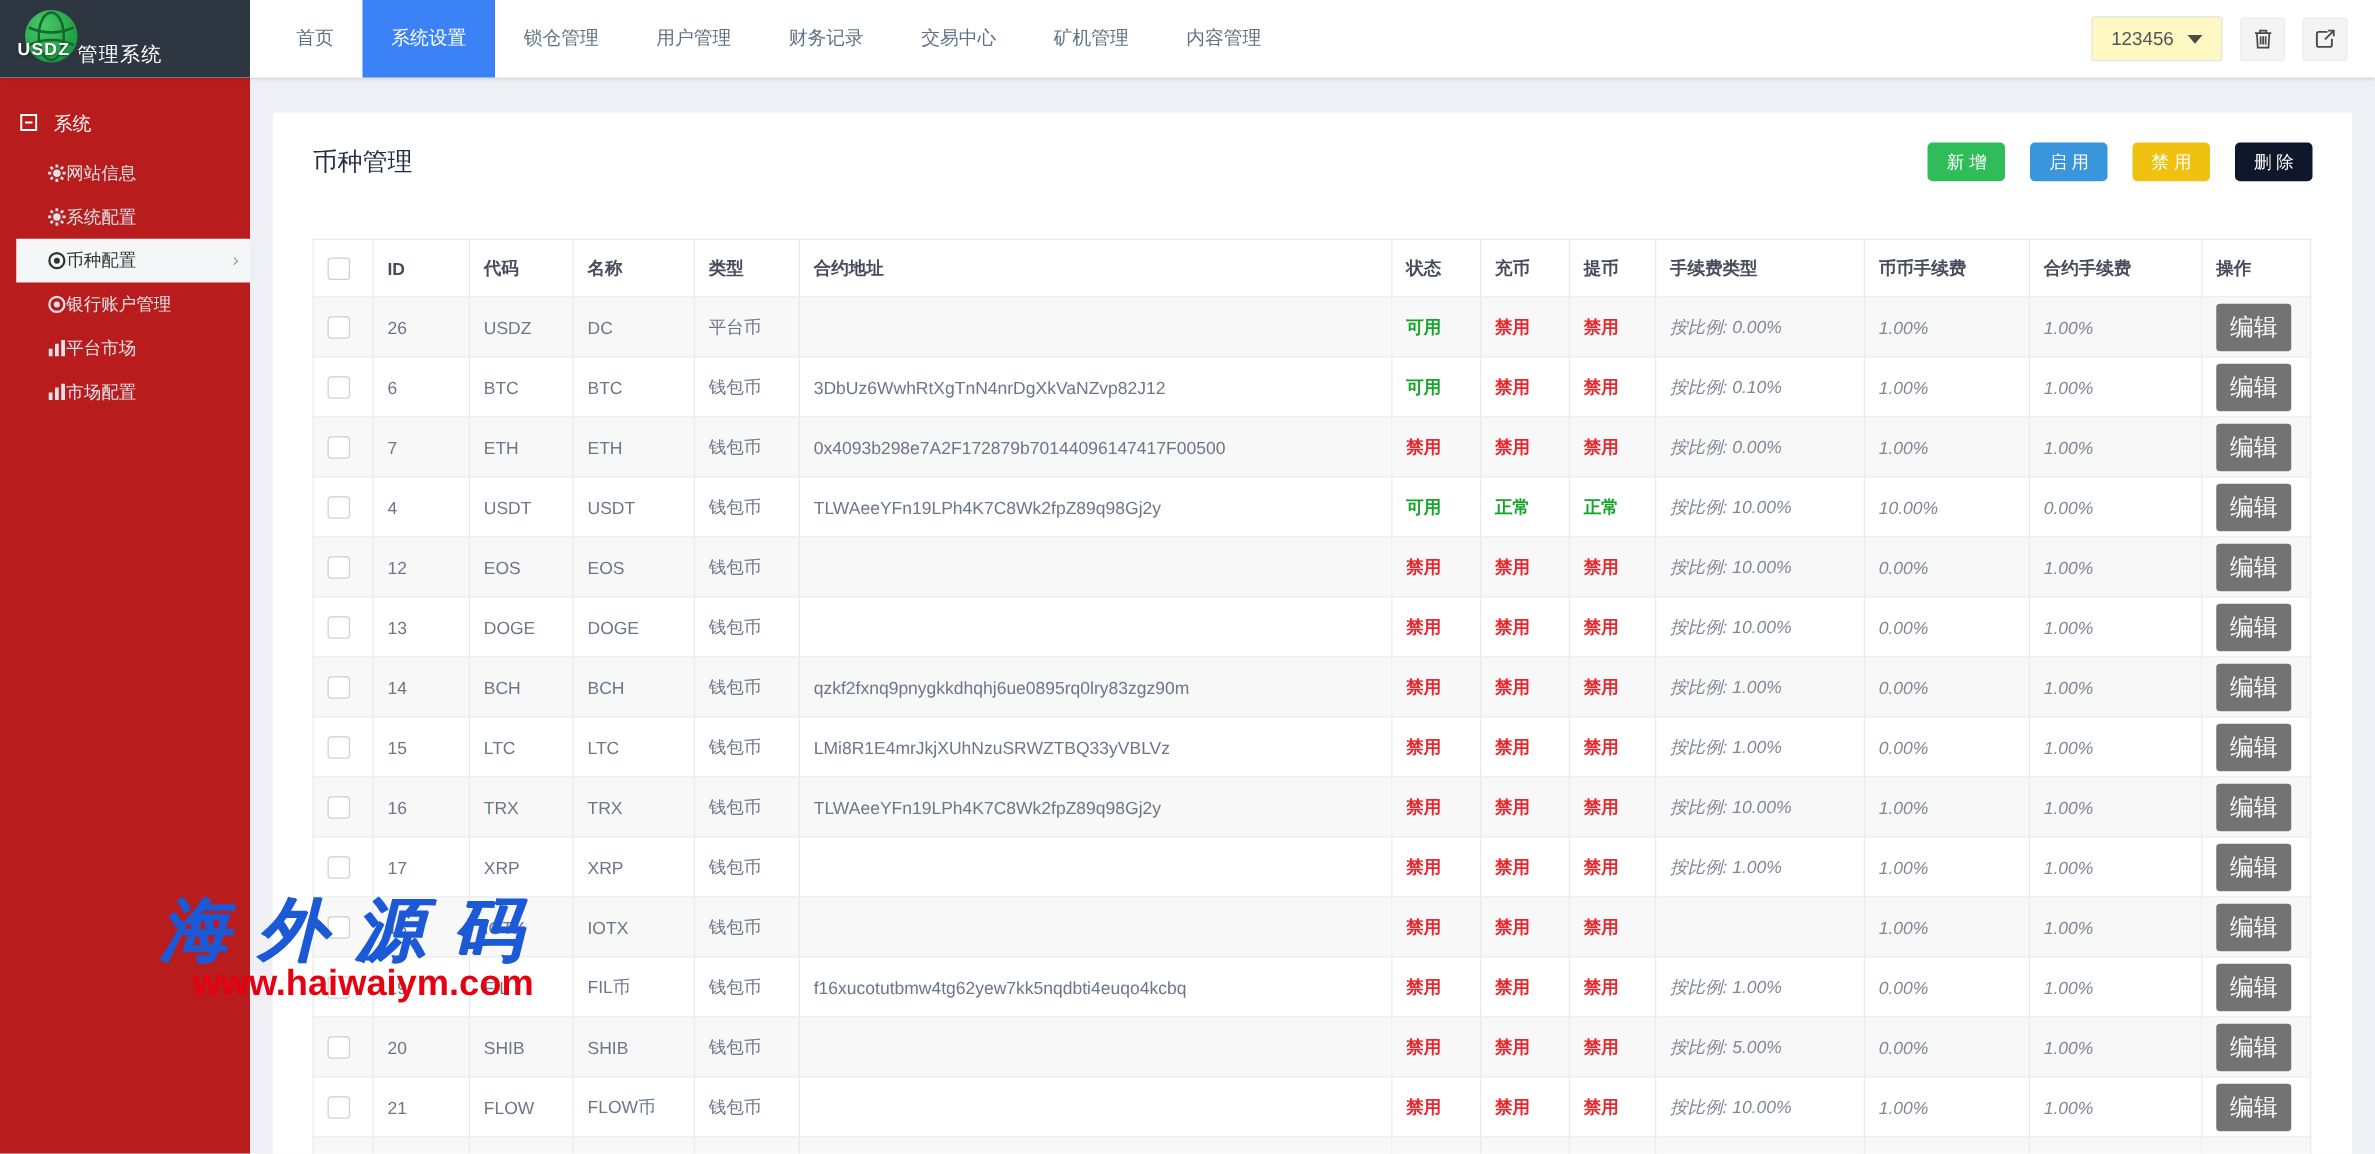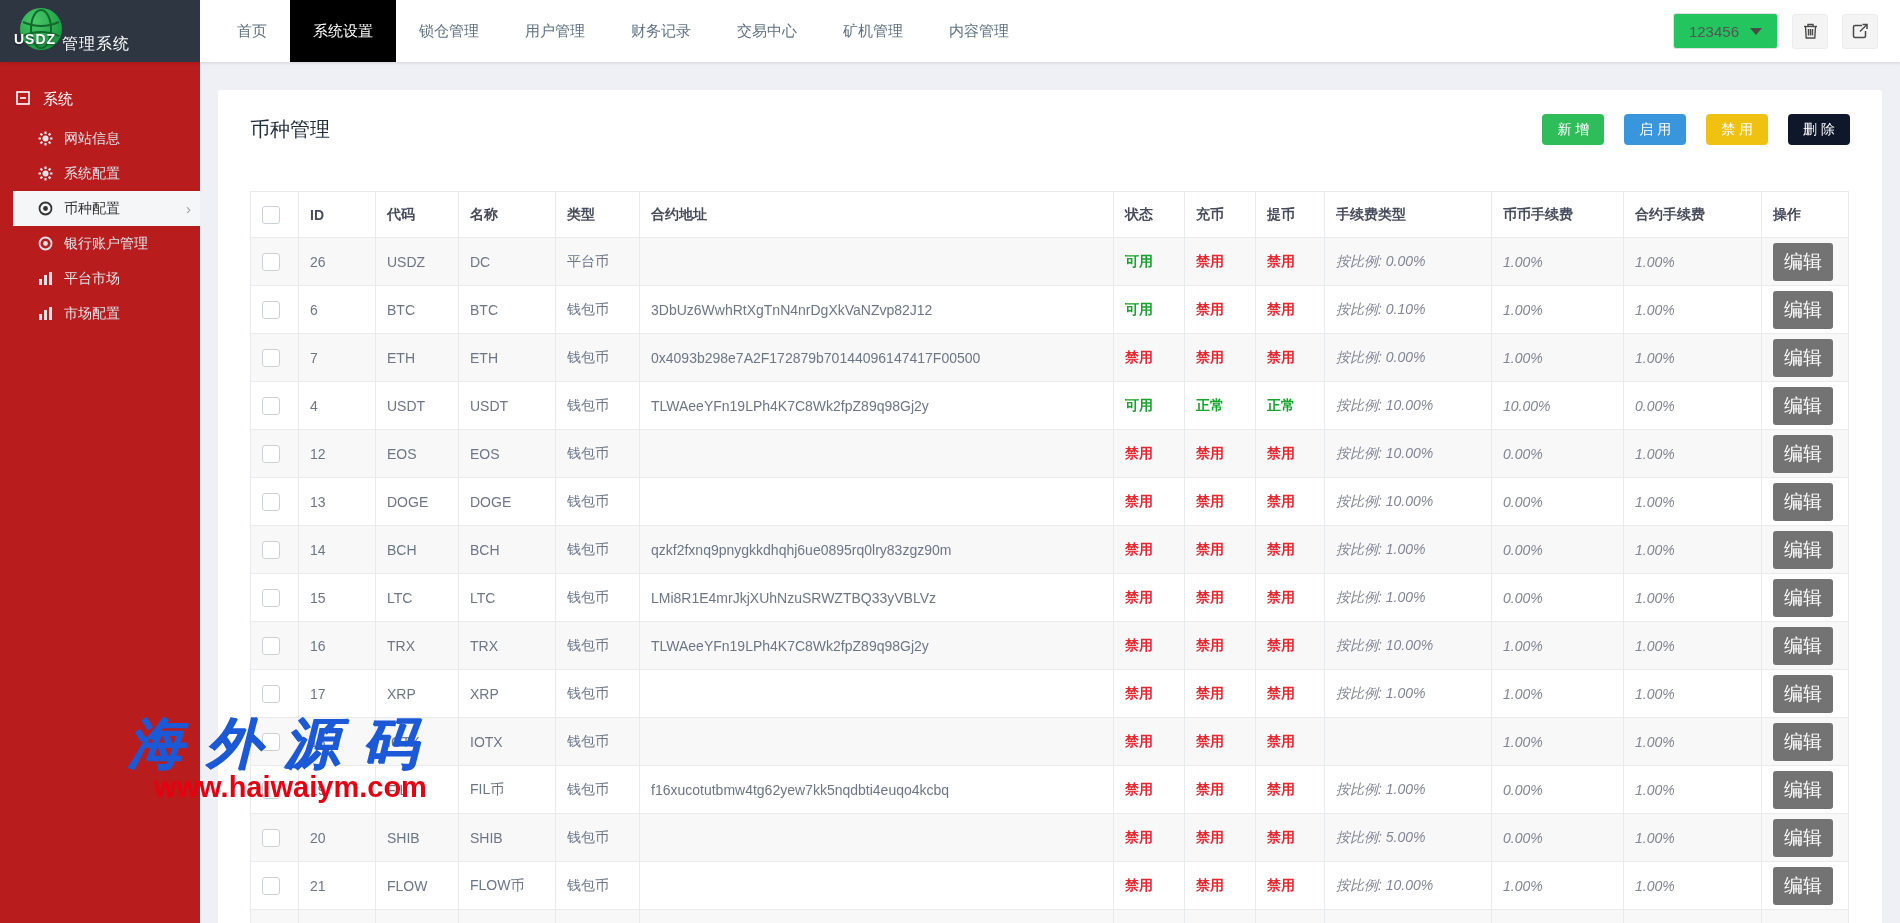--- a/index.html
+++ b/index.html
@@ -13,32 +13,32 @@
     display:flex;align-items:stretch;z-index:20;box-shadow:0 1px 3px rgba(0,0,0,.12);}
   .logo{width:200px;background:#2e3642;position:relative;flex:none;}
   .globe{position:absolute;left:20px;top:8px;width:42px;height:42px;border-radius:50%;
     background:radial-gradient(circle at 35% 30%, #49c968, #1d9e44 70%, #157a33);overflow:hidden;}
   .globe svg{position:absolute;left:0;top:0;}
   .logo-usdz{position:absolute;left:14px;top:31px;color:#fff;font-size:14px;font-weight:bold;
     text-shadow:0 1px 2px rgba(0,0,0,.5);letter-spacing:1px;}
   .logo-title{position:absolute;left:62px;top:34px;color:#fff;font-size:16px;letter-spacing:1px;}
   .nav{display:flex;margin-left:14px;}
   .nav-item{padding:0 23px;line-height:62px;font-size:15px;color:#5f7183;cursor:pointer;white-space:nowrap;}
-  .nav-item.active{background:#000000;color:#fff;font-family:Liberation Serif, serif;}
+  .nav-item.active{background:#3b82f6;color:#fff;font-family:Liberation Serif, serif;}
   .topbar-right{margin-left:auto;display:flex;align-items:center;gap:14px;padding-right:22px;}
-  .user-btn{height:36px;padding:0 15px;background:#22c55e;border:1px solid #e2e2e4;border-radius:3px;
+  .user-btn{height:36px;padding:0 15px;background:#fef9c3;border:1px solid #e2e2e4;border-radius:3px;
     font-size:15px;color:#555;display:flex;align-items:center;gap:11px;cursor:pointer;}
   .caret{width:0;height:0;border-left:6px solid transparent;border-right:6px solid transparent;
     border-top:7px solid #4a4a4a;}
   .icon-btn{width:36px;height:35px;background:#f4f4f5;border:1px solid #ececee;border-radius:3px;
     display:flex;align-items:center;justify-content:center;cursor:pointer;}
   
   .sidebar{position:absolute;left:0;top:62px;width:200px;height:861px;background:#b91c1c;z-index:10;}
   .side-section{display:flex;align-items:center;gap:13px;padding:28px 0 12px 16px;color:#fff;font-size:15px;}
-  .side-item{display:flex;align-items:center;gap:11px;padding-left:38px;height:35px;
+  .side-item{display:flex;align-items:center;padding-left:38px;height:35px;
     color:#dfe3e8;font-size:14px;cursor:pointer;position:relative;}
   .side-item .ic{display:flex;align-items:center;}
   .side-item.active{background:#f5f6f8;color:#333;margin-left:13px;padding-left:25px;}
   .side-item.active .chev{position:absolute;right:9px;color:#9aa0a8;font-size:15px;}
   
   .main{position:absolute;left:200px;top:62px;width:1700px;height:861px;padding:28px 18px 0 18px;}
   .card{background:#fff;border-radius:3px;height:1100px;padding:24px 32px;box-shadow:0 1px 1px rgba(0,0,0,.04);}
   .card-head{display:flex;justify-content:space-between;align-items:center;}
   .page-title{font-size:20px;color:#1f2d3d;font-weight:400;}
   .actions{display:flex;gap:20px;}

